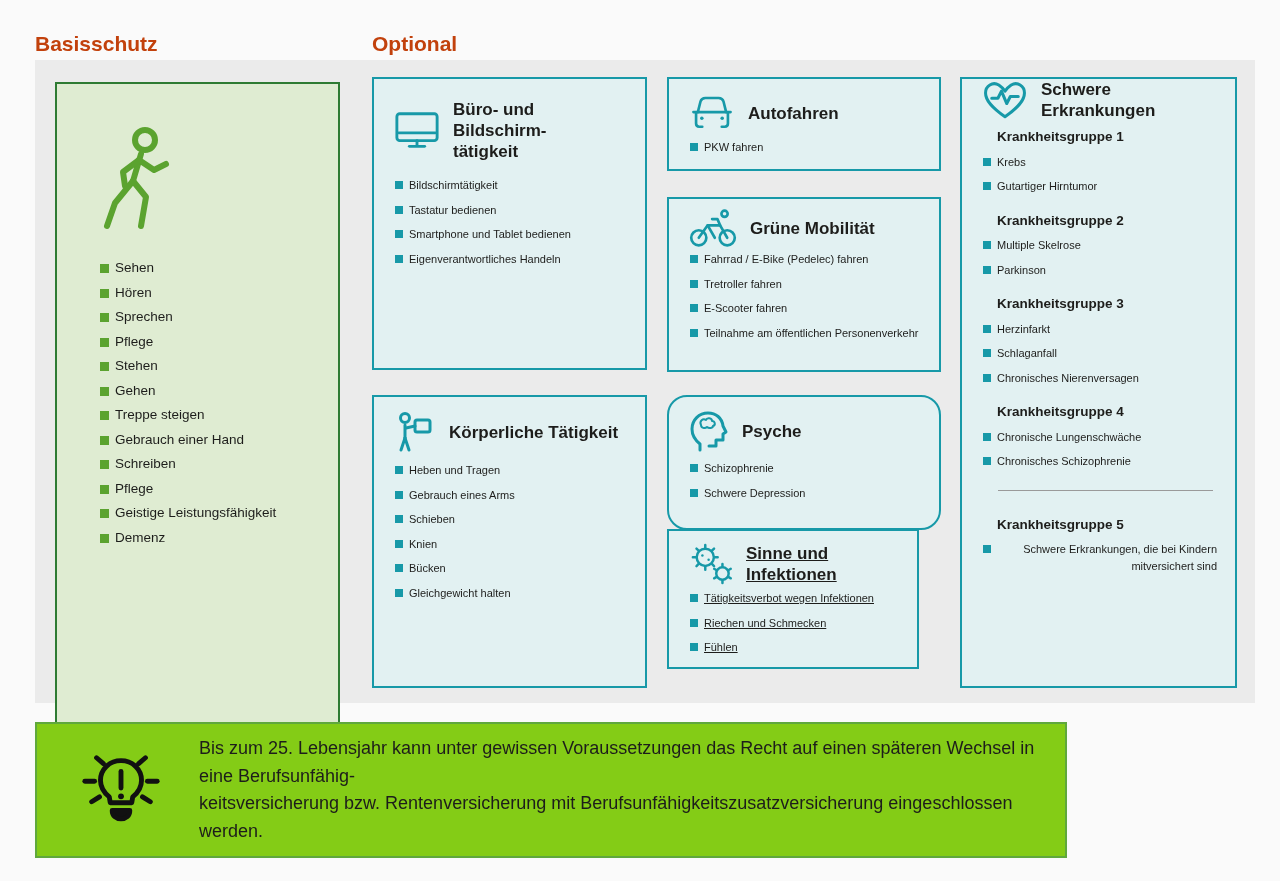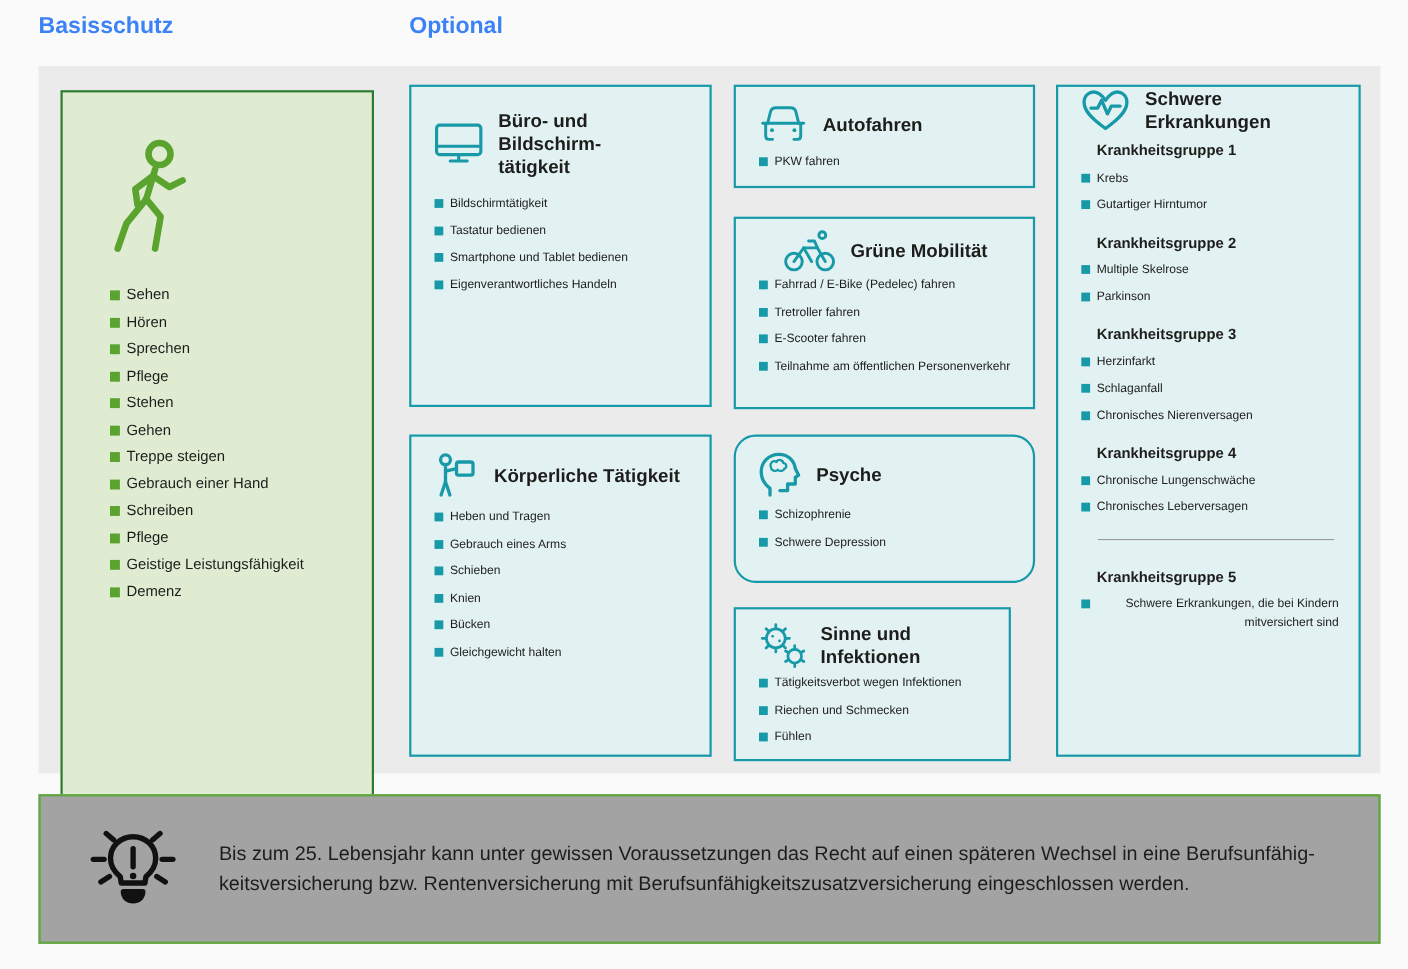--- a/index.html
+++ b/index.html
@@ -4,22 +4,22 @@
 <style>
   * { margin:0; padding:0; box-sizing:border-box; }
   html,body { width:1280px; height:881px; }
   body {
     font-family: "Liberation Sans", sans-serif;
     background:#fafafa;
     color:#1d1d1b;
     position:relative;
   }
   .section-header {
-    position:absolute; top:12px;
-    font-size:21px; font-weight:bold; color:#3b82f6;
+    position:absolute; top:32px;
+    font-size:21px; font-weight:bold; color:#c2410c;
   }
   #hdr-basis { left:35px; }
   #hdr-optional { left:372px; }
 
   .panel {
     position:absolute; left:35px; top:60px;
     width:1220px; height:643px;
     background:#ebebeb;
   }
 
@@ -38,31 +38,31 @@
   
   .tcard {
     background:#e2f1f2; border:2px solid #1799a8;
     padding:0 18px 0 20px;
   }
   #card-buero   { left:337px; top:17px;  width:275px; height:293px; }
   #card-koerper { left:337px; top:335px; width:275px; height:293px; }
   #card-auto    { left:632px; top:17px;  width:274px; height:94px; }
   #card-mobil   { left:632px; top:137px; width:274px; height:175px; }
   #card-psyche  { left:632px; top:335px; width:274px; height:135px;border-radius:20px; }
-  #card-sinne   { left:632px; top:492px; width:252px; height:140px; }
+  #card-sinne   { left:632px; top:469px; width:252px; height:140px;text-decoration:underline; }
   #card-erkrank { left:925px; top:17px;  width:277px; height:611px; }
 
   .title-row { display:flex; align-items:center; gap:13px; }
   .title-row .cicon { flex:0 0 auto; color:#1799a8; }
   .card-title { font-size:17px; font-weight:bold; line-height:21px; color:#1d1d1b; }
 
   #card-buero   .title-row { margin-top:20px; }
   #card-koerper .title-row { margin-top:14px; }
   #card-auto    .title-row { margin-top:15px; }
-  #card-mobil   .title-row { margin-top:9px;justify-content:center; }
+  #card-mobil   .title-row { margin-top:9px; }
   #card-psyche  .title-row { margin-top:13px; }
   #card-sinne   .title-row { margin-top:12px; }
   #card-erkrank .title-row { }
 
   .tlist { list-style:none; }
   .tlist li { display:flex; align-items:flex-start; margin-bottom:8px; font-size:11px; line-height:16.5px;text-align:right; }
   .tlist .bullet { flex:0 0 auto; width:8px; height:8px; background:#1799a8; margin:4px 6px 0 1px; }
 
   #card-buero   .tlist { margin-top:15px; }
   #card-koerper .tlist { margin-top:9px; }
@@ -73,22 +73,22 @@
 
   .groups { margin-top:8px; }
   .group { margin-top:18px; }
   .group:first-child { margin-top:0; }
   .group-label { font-size:13.5px; font-weight:bold; line-height:16.5px; margin:0 0 8px 15px; }
   .divider { border-top:1px solid #9a9a9a; margin:20px 4px 26px 16px; }
 
   
   .note-box {
     position:absolute; left:35px; top:722px;
-    width:1220px; height:136px;
-    background:#a3a3a3; border:2px solid #5fa83c;
+    width:1032px; height:136px;
+    background:#84cc16; border:2px solid #5fa83c;
     display:flex; align-items:center;
   }
   .bulb-wrap { flex:0 0 auto; margin-left:40px; width:88px; height:92px; color:#111; }
   .note-text { margin-left:34px; font-size:18px; line-height:27.5px; color:#1d1d1b; }
 
   svg { display:block; width:100%; height:100%; }
 </style>
 </head>
 <body>
 
@@ -401,21 +401,21 @@
       </div>
       <div class="group">
         <div class="group-label">Krankheitsgruppe 4</div>
         <ul class="tlist">
           <li>
               <span class="bullet"></span>
               <span>Chronische Lungenschwäche</span>
             </li>
           <li>
               <span class="bullet"></span>
-              <span>Chronisches Leberversagen</span>
+              <span>Chronisches Schizophrenie</span>
             </li>
         </ul>
       </div>
       <div class="divider"></div>
       <div class="group">
         <div class="group-label">Krankheitsgruppe 5</div>
         <ul class="tlist">
           <li>
               <span class="bullet"></span>
               <span>Schwere Erkrankungen, die bei Kindern mitversichert sind</span>

